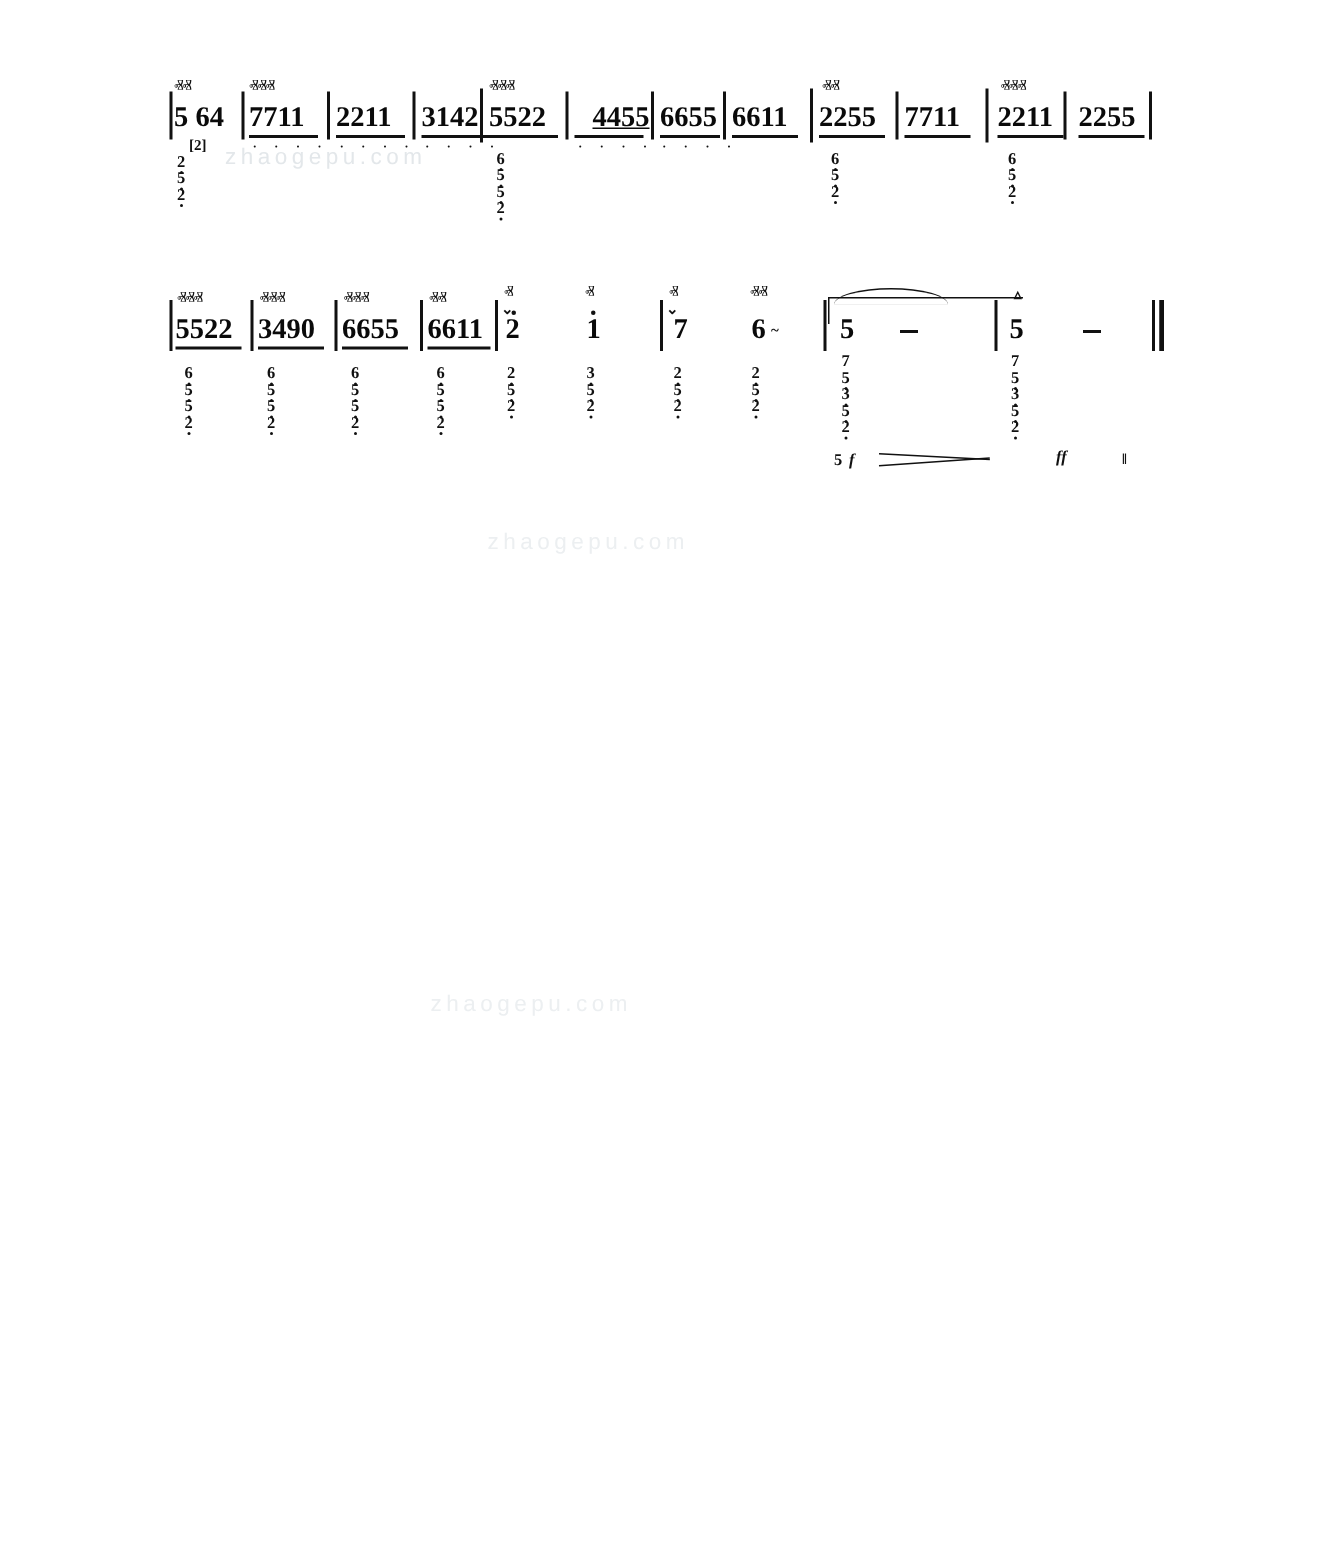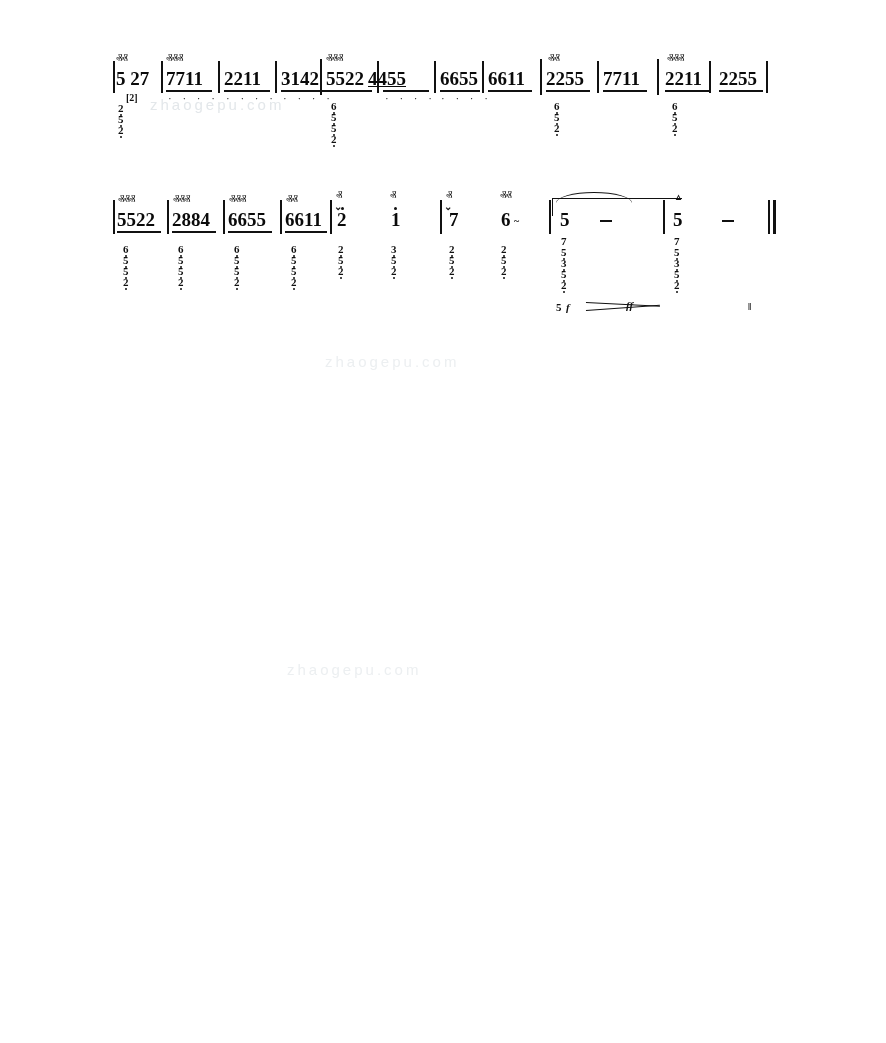--- a/index.html
+++ b/index.html
@@ -200,21 +200,21 @@
     <div class="barline" style="left:377px; top:6px; height:32px;"></div>
     <div class="barline" style="left:434px; top:6px; height:32px;"></div>
     <div class="barline" style="left:482px; top:6px; height:32px;"></div>
     <div class="barline" style="left:540px; top:4px; height:36px;"></div>
     <div class="barline" style="left:597px; top:6px; height:32px;"></div>
     <div class="barline" style="left:657px; top:4px; height:36px;"></div>
     <div class="barline" style="left:709px; top:6px; height:32px;"></div>
     <div class="barline" style="left:766px; top:6px; height:32px;"></div>
 
     <div class="zig" style="left:116px; top:0px;">ⱏⱏ</div>
-    <div class="notes" style="left:116px; top:14px;">5  27</div>
+    <div class="notes" style="left:116px; top:14px;">5  64</div>
     <div class="small" style="left:126px; top:38px;">[2]</div>
     <div class="stack" style="left:118px; top:48px;">
       <div class="u">2</div>
         <div class="u">5</div>
         <div class="u">2</div>
     </div>
 
     <div class="zig" style="left:166px; top:0px;">ⱏⱏⱏ</div>
     <div class="notes" style="left:166px; top:14px;">7711</div>
     <div class="beam" style="left:166px; top:35px; width:46px;"></div>
@@ -231,21 +231,21 @@
     <div class="zig" style="left:326px; top:0px;">ⱏⱏⱏ</div>
     <div class="notes" style="left:326px; top:14px;">5522</div>
     <div class="beam" style="left:326px; top:35px; width:46px;"></div>
     <div class="stack" style="left:331px; top:46px;">
       <div class="u">6</div>
         <div class="u">5</div>
         <div class="u">5</div>
         <div class="u">2</div>
     </div>
 
-    <div class="notes" style="left:368px; top:14px;text-decoration:underline;">4455</div>
+    <div class="notes" style="left:395px; top:14px;text-decoration:underline;">4455</div>
     <div class="beam" style="left:383px; top:35px; width:46px;"></div>
     <div class="dotrow" style="left:385px; top:40px;">· · · ·</div>
 
     <div class="notes" style="left:440px; top:14px;">6655</div>
     <div class="beam" style="left:440px; top:35px; width:40px;"></div>
     <div class="dotrow" style="left:441px; top:40px;">· · · ·</div>
 
     <div class="notes" style="left:488px; top:14px;">6611</div>
     <div class="beam" style="left:488px; top:35px; width:44px;"></div>
 
@@ -290,21 +290,21 @@
     <div class="notes" style="left:117px; top:18px;">5522</div>
     <div class="beam" style="left:117px; top:39px; width:44px;"></div>
     <div class="stack" style="left:123px; top:52px;">
       <div class="u">6</div>
         <div class="u">5</div>
         <div class="u">5</div>
         <div class="u">2</div>
     </div>
 
     <div class="zig" style="left:173px; top:4px;">ⱏⱏⱏ</div>
-    <div class="notes" style="left:172px; top:18px;">2884</div>
+    <div class="notes" style="left:172px; top:18px;">3490</div>
     <div class="beam" style="left:172px; top:39px; width:44px;"></div>
     <div class="stack" style="left:178px; top:52px;">
       <div class="u">6</div>
         <div class="u">5</div>
         <div class="u">5</div>
         <div class="u">2</div>
     </div>
 
     <div class="zig" style="left:229px; top:4px;">ⱏⱏⱏ</div>
     <div class="notes" style="left:228px; top:18px;">6655</div>
@@ -389,17 +389,17 @@
 
     <div class="barline" style="left:768px; top:8px; height:34px;"></div>
     <div class="barline" style="left:773px; top:8px; height:34px; width:3px;"></div>
 
     <div class="dynamic" style="left:556px; top:110px; font-style:normal;">5</div>
     <div class="dynamic" style="left:566px; top:110px;">f</div>
     <div class="hairpin" style="left:586px; top:108px; width:72px; height:12px;">
       <span style="left:0; top:10px; width:74px; transform:rotate(-4deg);"></span>
       <span style="left:0; top:2px; width:74px; transform:rotate(3deg);"></span>
     </div>
-    <div class="dynamic" style="left:626px; top:108px;">ff</div>
+    <div class="dynamic" style="left:704px; top:108px;">ff</div>
     <div class="small" style="left:748px; top:110px;">‖</div>
   </div>
 
 </div>
 
 </body></html>

